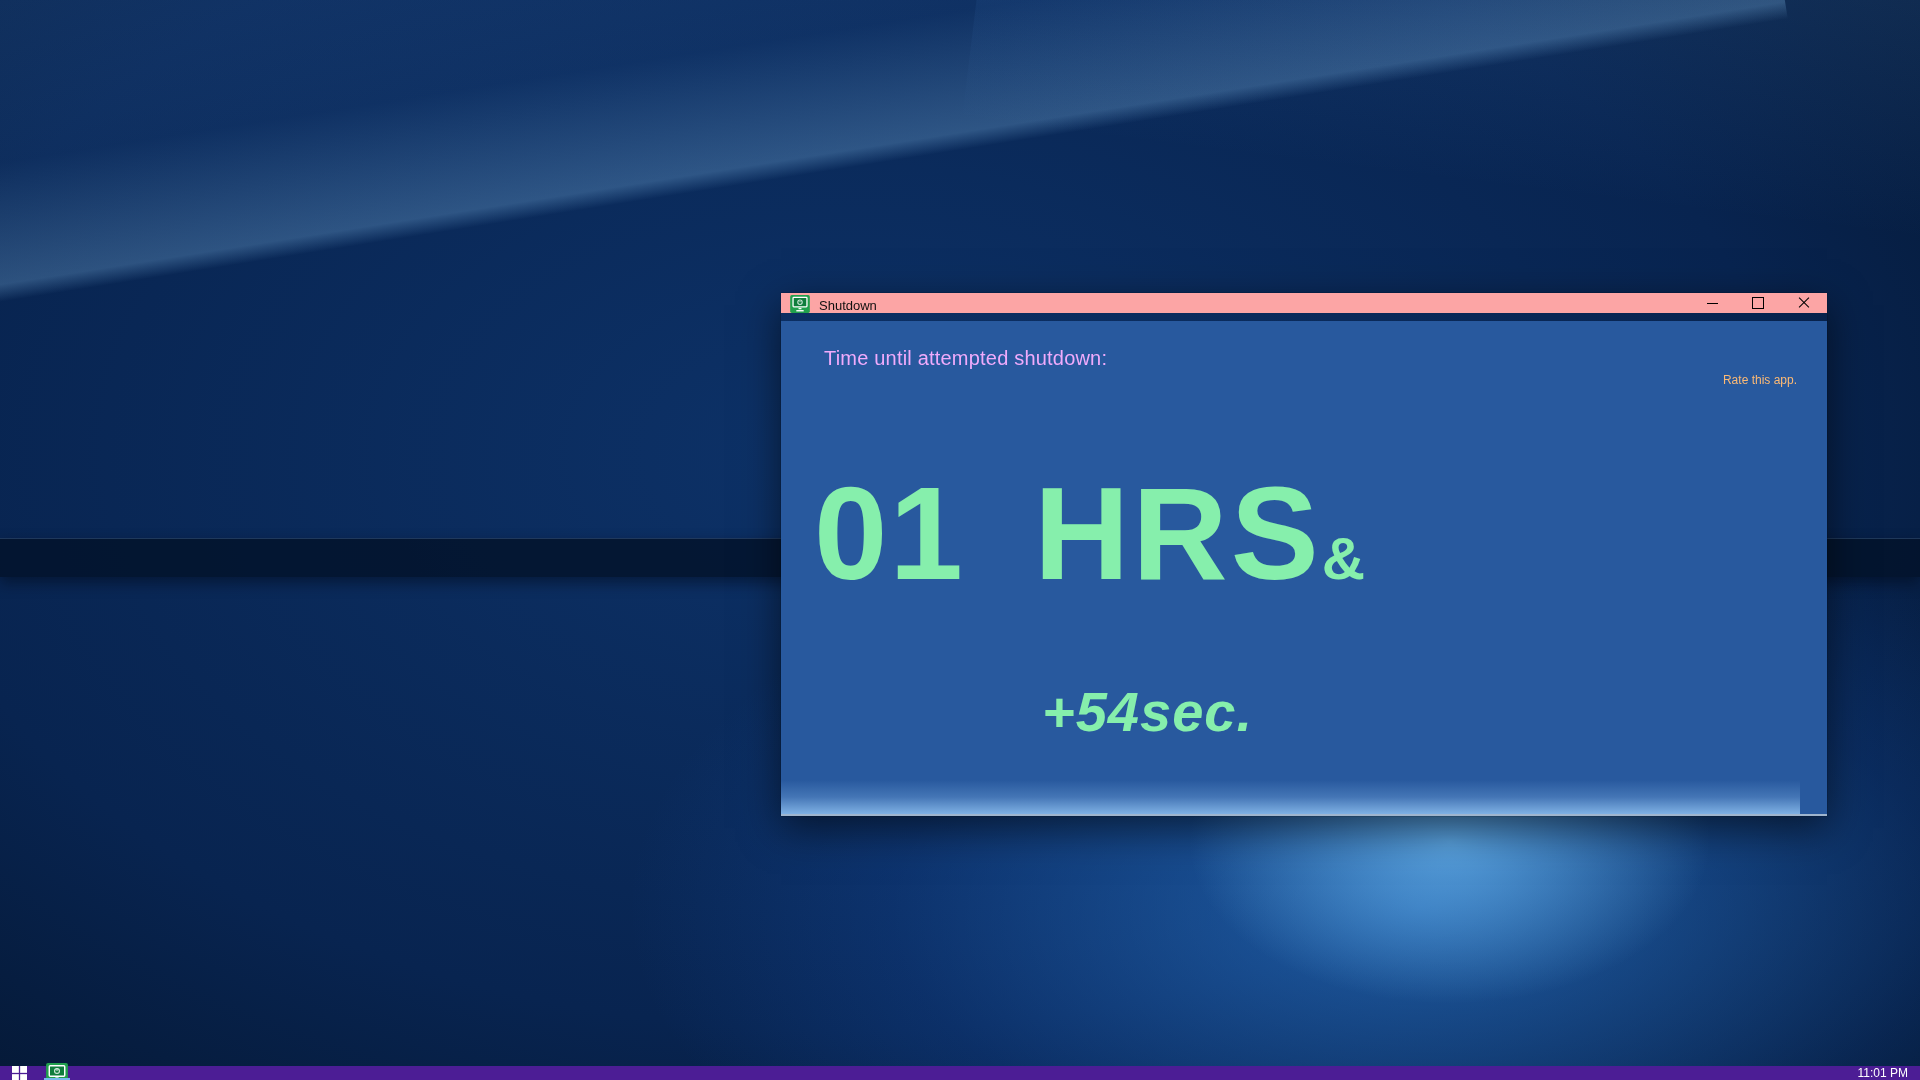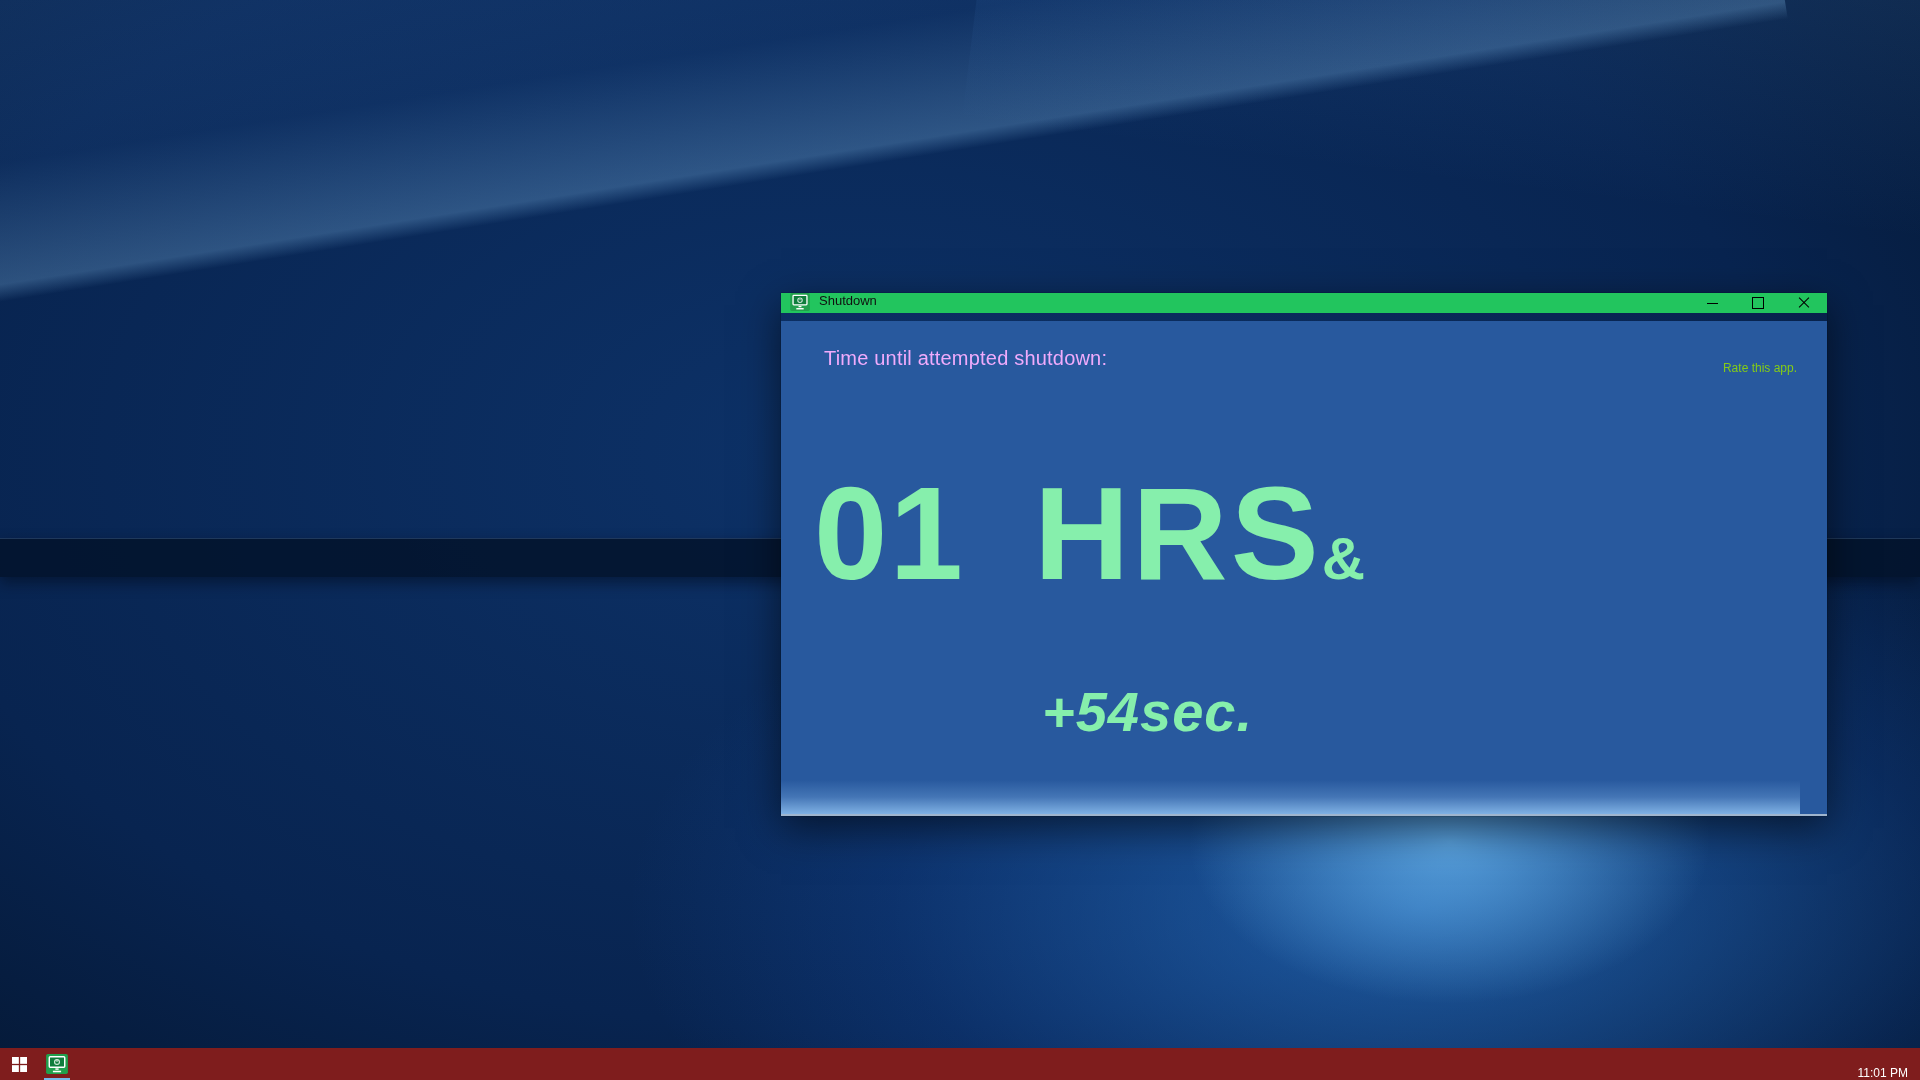--- a/index.html
+++ b/index.html
@@ -16,47 +16,47 @@
   .blade2{position:absolute;right:-250px;top:-60px;width:1200px;height:300px;
     transform:rotate(7deg);
     background:linear-gradient(to bottom, rgba(90,160,240,.14), transparent 85%);}
   .band{position:absolute;left:0;top:538px;width:100%;height:38px;
     background:rgba(3,18,42,.82);border-top:1px solid rgba(130,180,240,.22);
     box-shadow:0 6px 14px rgba(2,10,26,.5);}
   
   #window{position:absolute;left:781px;top:293px;width:1046px;height:521px;
     border-bottom:2px solid #9fb5ce;
     box-shadow:0 12px 38px rgba(0,0,0,.55), 0 0 1px rgba(0,0,0,.65);}
-  .titlebar{height:20px;background:#22c55e;display:flex;align-items:flex-start;padding-left:9px;}
+  .titlebar{height:20px;background:#fca5a5;display:flex;align-items:flex-end;padding-left:9px;}
   .titlebar .ticon{width:20px;height:18px;display:block;}
   .title-text{font-size:13px;color:#101010;margin-left:9px;flex:0 0 auto;}
   .controls{margin-left:auto;display:flex;height:100%;}
   .ctrl{width:46px;height:100%;display:flex;align-items:center;justify-content:center;cursor:pointer;}
   .min-bar{width:11px;height:1px;background:#000;display:block;}
   .max-box{width:10px;height:10px;border:1px solid #000;display:block;}
   .x-wrap{position:relative;width:12px;height:12px;display:block;}
   .x-wrap i{position:absolute;left:-1px;top:5px;width:14px;height:1px;background:#000;display:block;}
   .x-wrap i:first-child{transform:rotate(45deg);}
   .x-wrap i:last-child{transform:rotate(-45deg);}
   .winbody{position:absolute;top:28px;left:0;right:0;bottom:0;background:#28599e;overflow:hidden;}
   .header{margin:26px 0 0 43px;}
   .header-title{font-size:20px;color:#f0abfc;font-weight:400;letter-spacing:.2px;}
   .header-sub{font-size:17px;color:#5f9cd9;margin-top:3px;}
-  .rate{position:absolute;top:40px;right:30px;font-size:12px;color:#84cc16;cursor:pointer;}
+  .rate{position:absolute;top:52px;right:30px;font-size:12px;color:#fdba74;cursor:pointer;}
   .countdown{position:absolute;left:33px;top:157px;color:#86efac;font-weight:bold;
     font-size:132px;line-height:111px;letter-spacing:3px;white-space:nowrap;}
   .cd-num{display:inline-block;width:220px;letter-spacing:2px;}
   .amp{font-size:60px;letter-spacing:0;}
   .cd-sec{position:absolute;left:228px;top:206px;font-size:56px;line-height:1;letter-spacing:1px;font-style:italic;}
   .progress{position:absolute;left:0;right:0;bottom:0;height:34px;}
   .progress-fill{height:100%;
     background:linear-gradient(to bottom, rgba(40,89,158,0) 0%, rgba(96,146,205,.5) 50%, #7fb1e4 100%);}
   
-  #taskbar{position:absolute;left:0;bottom:0;width:100%;height:32px;background:#7f1d1d;
-    display:flex;align-items:flex-end;z-index:5;}
+  #taskbar{position:absolute;left:0;bottom:0;width:100%;height:14px;background:#4c1d95;
+    display:flex;align-items:center;z-index:5;}
   .start-btn{width:38px;height:100%;display:flex;align-items:center;justify-content:center;cursor:pointer;}
   .task-app{width:38px;height:100%;position:relative;display:flex;align-items:center;justify-content:center;cursor:pointer;}
   .task-app .underline{position:absolute;left:6px;right:6px;bottom:0;height:2px;background:#76b9ed;}
   .clock{margin-left:auto;padding-right:12px;font-size:12px;color:#ffffff;cursor:default;}
 </style>
 </head>
 <body>
 
 <div id="desktop">
   <div class="blade"></div>

